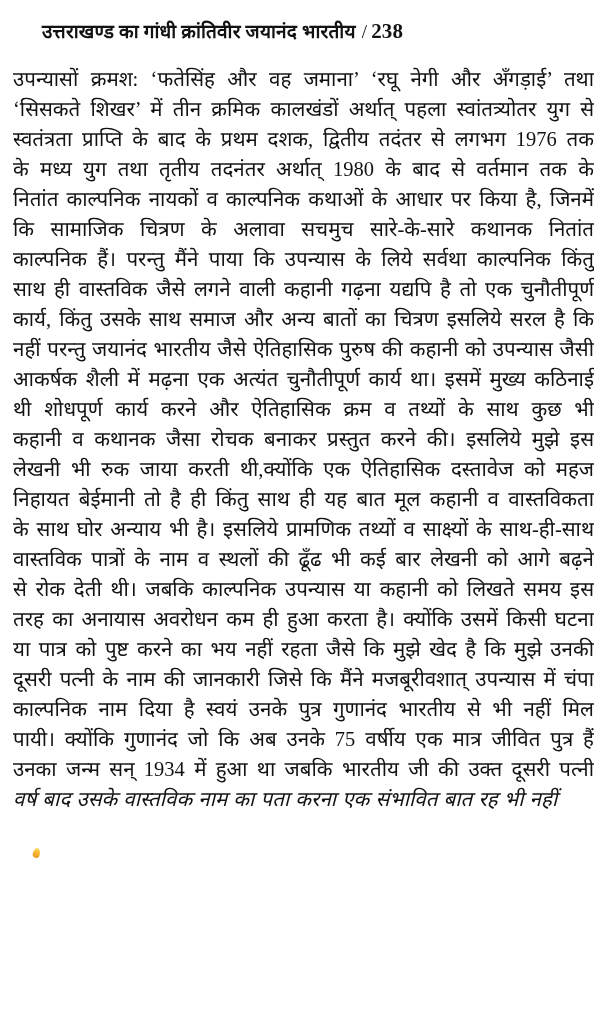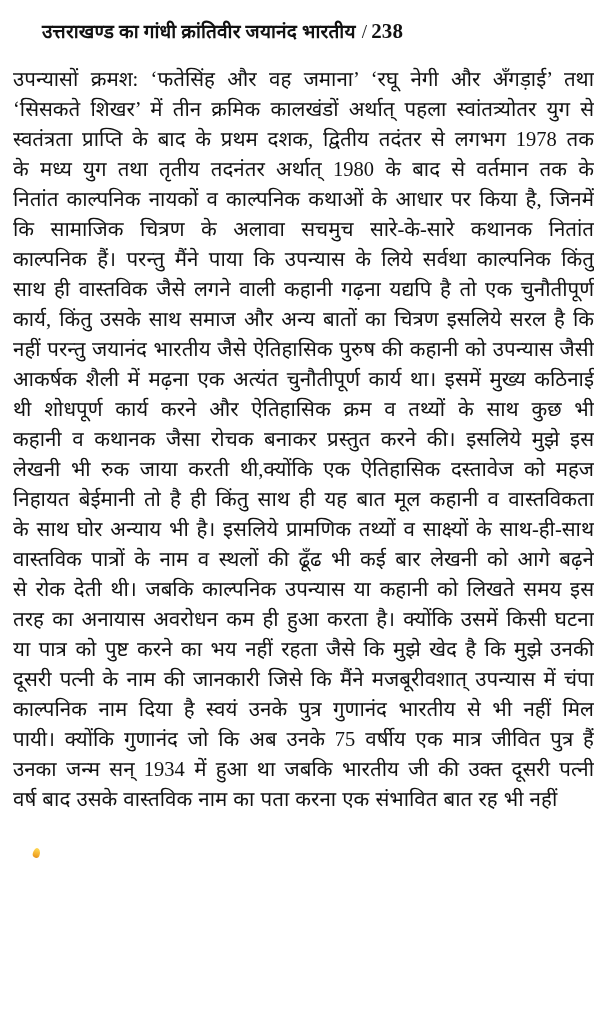--- a/index.html
+++ b/index.html
@@ -54,20 +54,21 @@
     height: 30px;
     white-space: nowrap;
     text-align: justify;
     text-align-last: justify;
     word-spacing: 1px;
     overflow: hidden;
   }
   .text-line:last-child {
     text-align: center;
     text-align-last: left;
+    font-style: italic;
   }
   .scan-artifact {
     position: absolute;
     left: 33px;
     top: 848px;
     width: 7px;
     height: 10px;
     background: linear-gradient(180deg, #ffd84d 0%, #f2a61e 70%, #e08a10 100%);
     border-radius: 50% 50% 50% 50% / 60% 60% 40% 40%;
     transform: rotate(14deg);
@@ -79,21 +80,21 @@
 
 <div class="scan-page">
 
   <div class="running-header">
     <span class="header-title">उत्तराखण्ड का गांधी क्रांतिवीर जयानंद भारतीय</span><span class="header-sep">/</span><span class="header-pagenum">238</span>
   </div>
 
   <div class="body-text">
       <div class="text-line">उपन्यासों क्रमश: ‘फतेसिंह और वह जमाना’ ‘रघू नेगी और अँगड़ाई’ तथा</div>
       <div class="text-line">‘सिसकते शिखर’ में तीन क्रमिक कालखंडों अर्थात् पहला स्वांतत्र्योतर युग से</div>
-      <div class="text-line">स्वतंत्रता प्राप्ति के बाद के प्रथम दशक, द्वितीय तदंतर से लगभग 1978 तक</div>
+      <div class="text-line">स्वतंत्रता प्राप्ति के बाद के प्रथम दशक, द्वितीय तदंतर से लगभग 1976 तक</div>
       <div class="text-line">के मध्य युग तथा तृतीय तदनंतर  अर्थात् 1980 के बाद से वर्तमान तक के</div>
       <div class="text-line">नितांत काल्पनिक नायकों व काल्पनिक कथाओं के आधार पर किया है, जिनमें</div>
       <div class="text-line">कि सामाजिक चित्रण के अलावा सचमुच सारे-के-सारे कथानक नितांत</div>
       <div class="text-line">काल्पनिक हैं। परन्तु मैंने पाया कि उपन्यास के लिये सर्वथा काल्पनिक किंतु</div>
       <div class="text-line">साथ ही वास्तविक जैसे लगने वाली कहानी गढ़ना यद्यपि है तो एक चुनौतीपूर्ण</div>
       <div class="text-line">कार्य, किंतु उसके साथ समाज और अन्य बातों का चित्रण इसलिये सरल है कि</div>
       <div class="text-line">नहीं परन्तु जयानंद भारतीय जैसे ऐतिहासिक पुरुष की कहानी को उपन्यास जैसी</div>
       <div class="text-line">आकर्षक शैली में मढ़ना एक अत्यंत चुनौतीपूर्ण कार्य था। इसमें मुख्य कठिनाई</div>
       <div class="text-line">थी शोधपूर्ण कार्य करने और ऐतिहासिक क्रम व तथ्यों के साथ कुछ भी</div>
       <div class="text-line">कहानी व कथानक जैसा रोचक बनाकर प्रस्तुत करने की। इसलिये मुझे इस</div>

